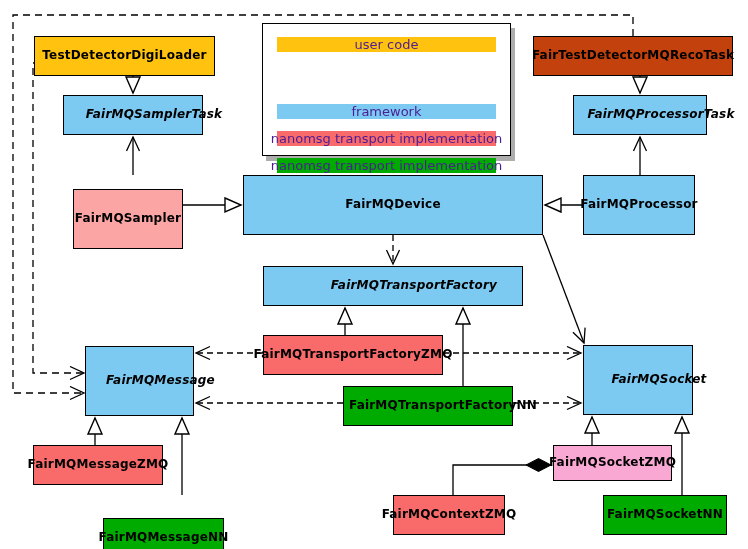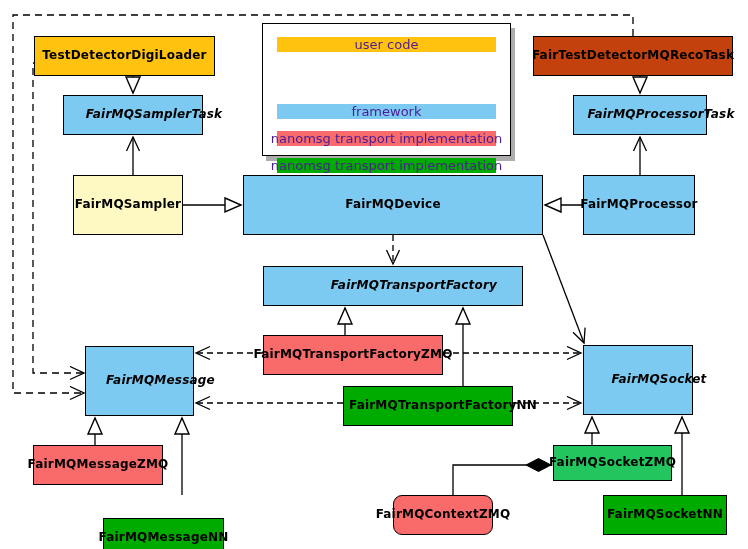--- a/index.html
+++ b/index.html
@@ -70,37 +70,37 @@
 
     <path d="M453,495 L453,465 L551,465" fill="none" stroke="#000" stroke-width="1.3" marker-end="url(#diamond)"></path>
   </svg>
 
   <div class="node" style="left: 34px; top: 36px; width: 181px; height: 40px; background-color: rgb(255, 194, 14);">TestDetectorDigiLoader</div>
   <div class="node" style="left: 533px; top: 36px; width: 200px; height: 40px; background-color: #c2410c;">FairTestDetectorMQRecoTask</div>
 
   <div class="node abstract" style="left: 63px; top: 95px; width: 140px; height: 40px; background-color: rgb(124, 201, 241);">FairMQSamplerTask</div>
   <div class="node abstract" style="left: 573px; top: 95px; width: 134px; height: 40px; background-color: rgb(124, 201, 241);">FairMQProcessorTask</div>
 
-  <div class="node" style="left: 73px; top: 175px; width: 110px; height: 60px; background-color: #fef9c3;">FairMQSampler</div>
+  <div class="node" style="left: 73px; top: 189px; width: 110px; height: 60px; background-color: #fca5a5;">FairMQSampler</div>
   <div class="node" style="left: 243px; top: 175px; width: 300px; height: 60px; background-color: rgb(124, 201, 241);">FairMQDevice</div>
   <div class="node" style="left: 583px; top: 175px; width: 112px; height: 60px; background-color: rgb(124, 201, 241);">FairMQProcessor</div>
 
   <div class="node abstract" style="left: 263px; top: 266px; width: 260px; height: 40px; background-color: rgb(124, 201, 241);">FairMQTransportFactory</div>
   <div class="node" style="left: 263px; top: 335px; width: 180px; height: 40px; background-color: rgb(249, 107, 107);">FairMQTransportFactoryZMQ</div>
   <div class="node" style="left: 343px; top: 386px; width: 170px; height: 40px; background-color: rgb(0, 171, 0); padding-left: 30px;">FairMQTransportFactoryNN</div>
 
   <div class="node abstract" style="left: 85px; top: 346px; width: 109px; height: 70px; background-color: rgb(124, 201, 241);">FairMQMessage</div>
   <div class="node abstract" style="left: 583px; top: 345px; width: 110px; height: 70px; background-color: rgb(124, 201, 241);">FairMQSocket</div>
 
   <div class="node" style="left: 33px; top: 445px; width: 130px; height: 40px; background-color: rgb(249, 107, 107);">FairMQMessageZMQ</div>
   <div class="node" style="left: 103px; top: 495px; width: 121px; height: 40px; background-color: rgb(0, 171, 0); margin-top: 23px;">FairMQMessageNN</div>
 
-  <div class="node" style="left: 553px; top: 445px; width: 119px; height: 36px; background-color: #22c55e;">FairMQSocketZMQ</div>
+  <div class="node" style="left: 553px; top: 445px; width: 119px; height: 36px; background-color: #f9a8d4;">FairMQSocketZMQ</div>
   <div class="node" style="left: 603px; top: 495px; width: 124px; height: 40px; background-color: rgb(0, 171, 0);">FairMQSocketNN</div>
-  <div class="node" style="left: 393px; top: 495px; width: 100px; height: 40px; background-color: rgb(249, 107, 107); border-radius: 9px;">FairMQContextZMQ</div>
+  <div class="node" style="left: 393px; top: 495px; width: 112px; height: 40px; background-color: rgb(249, 107, 107);">FairMQContextZMQ</div>
 
   <div class="legend">
     <div class="legend-row" style="background-color: rgb(255, 194, 14);">
       <span>user code</span>
     </div>
     <div class="legend-row" style="background-color: rgb(124, 201, 241); margin-top: 40px;">
       <span>framework</span>
     </div>
     <div class="legend-row" style="background-color: rgb(249, 107, 107);">
       <span>nanomsg transport implementation</span>

